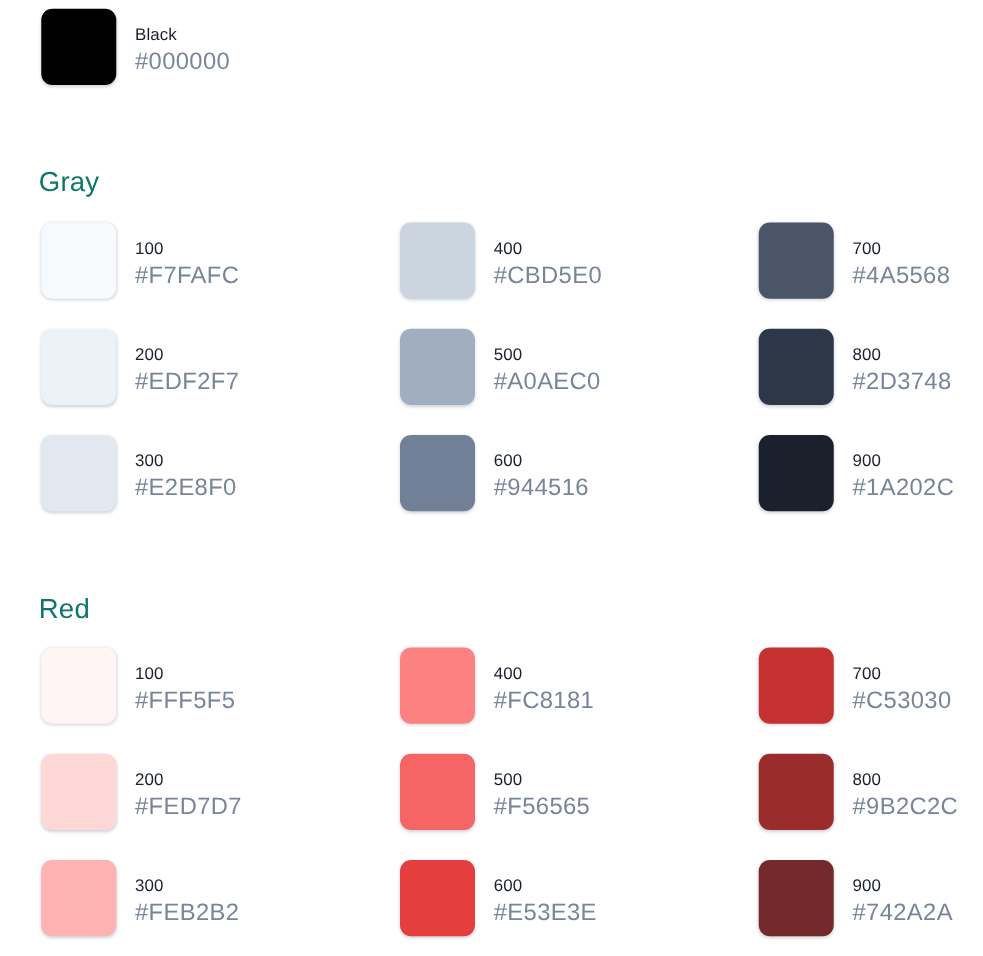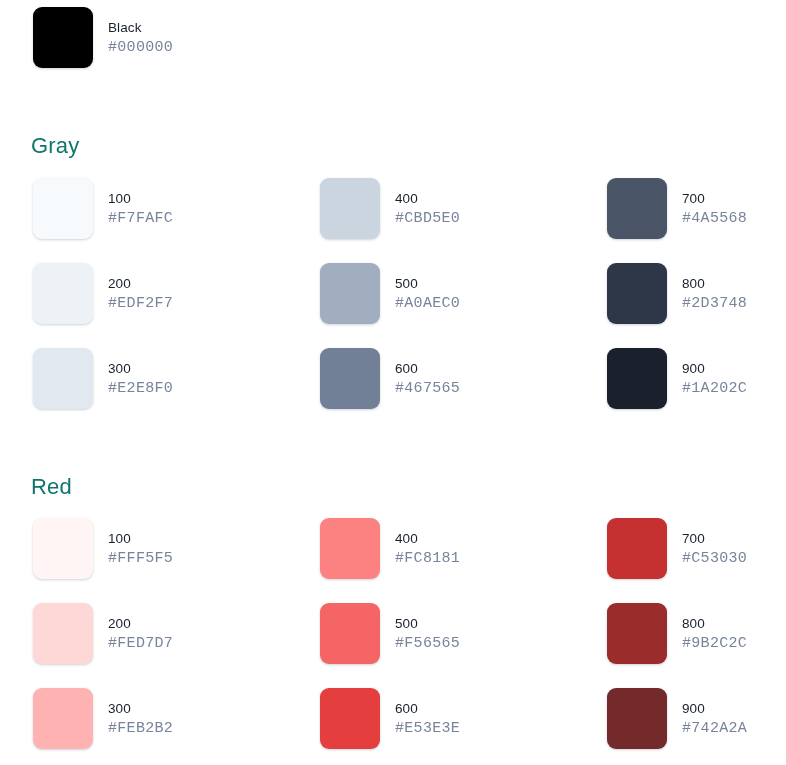--- a/index.html
+++ b/index.html
@@ -42,26 +42,25 @@
     padding-top: 14px;
     line-height: 1;
   }
   .swatch-name {
     font-size: 13.5px;
     color: #1a202c;
     letter-spacing: 0.1px;
     white-space: nowrap;
   }
   .swatch-hex {
-    font-size: 15px;
+    font-size: 19px;
     color: #77849a;
     letter-spacing: 0.3px;
     margin-top: 5px;
     white-space: nowrap;
-    font-family: Liberation Mono, monospace;
   }
 
   
   .section-title {
     position: absolute;
     left: 31px;
     font-size: 22px;
     font-weight: 400;
     color: #0f766e;
     letter-spacing: 0.2px;
@@ -159,21 +158,21 @@
     <div class="swatch-chip" style="background:#E2E8F0"></div>
     <div class="swatch-meta">
       <div class="swatch-name">300</div>
       <div class="swatch-hex">#E2E8F0</div>
     </div>
   </div>
   <div class="swatch-cell">
     <div class="swatch-chip" style="background:#718096"></div>
     <div class="swatch-meta">
       <div class="swatch-name">600</div>
-      <div class="swatch-hex">#467565</div>
+      <div class="swatch-hex">#944516</div>
     </div>
   </div>
   <div class="swatch-cell">
     <div class="swatch-chip" style="background:#1A202C"></div>
     <div class="swatch-meta">
       <div class="swatch-name">900</div>
       <div class="swatch-hex">#1A202C</div>
     </div>
   </div>
 </div>

